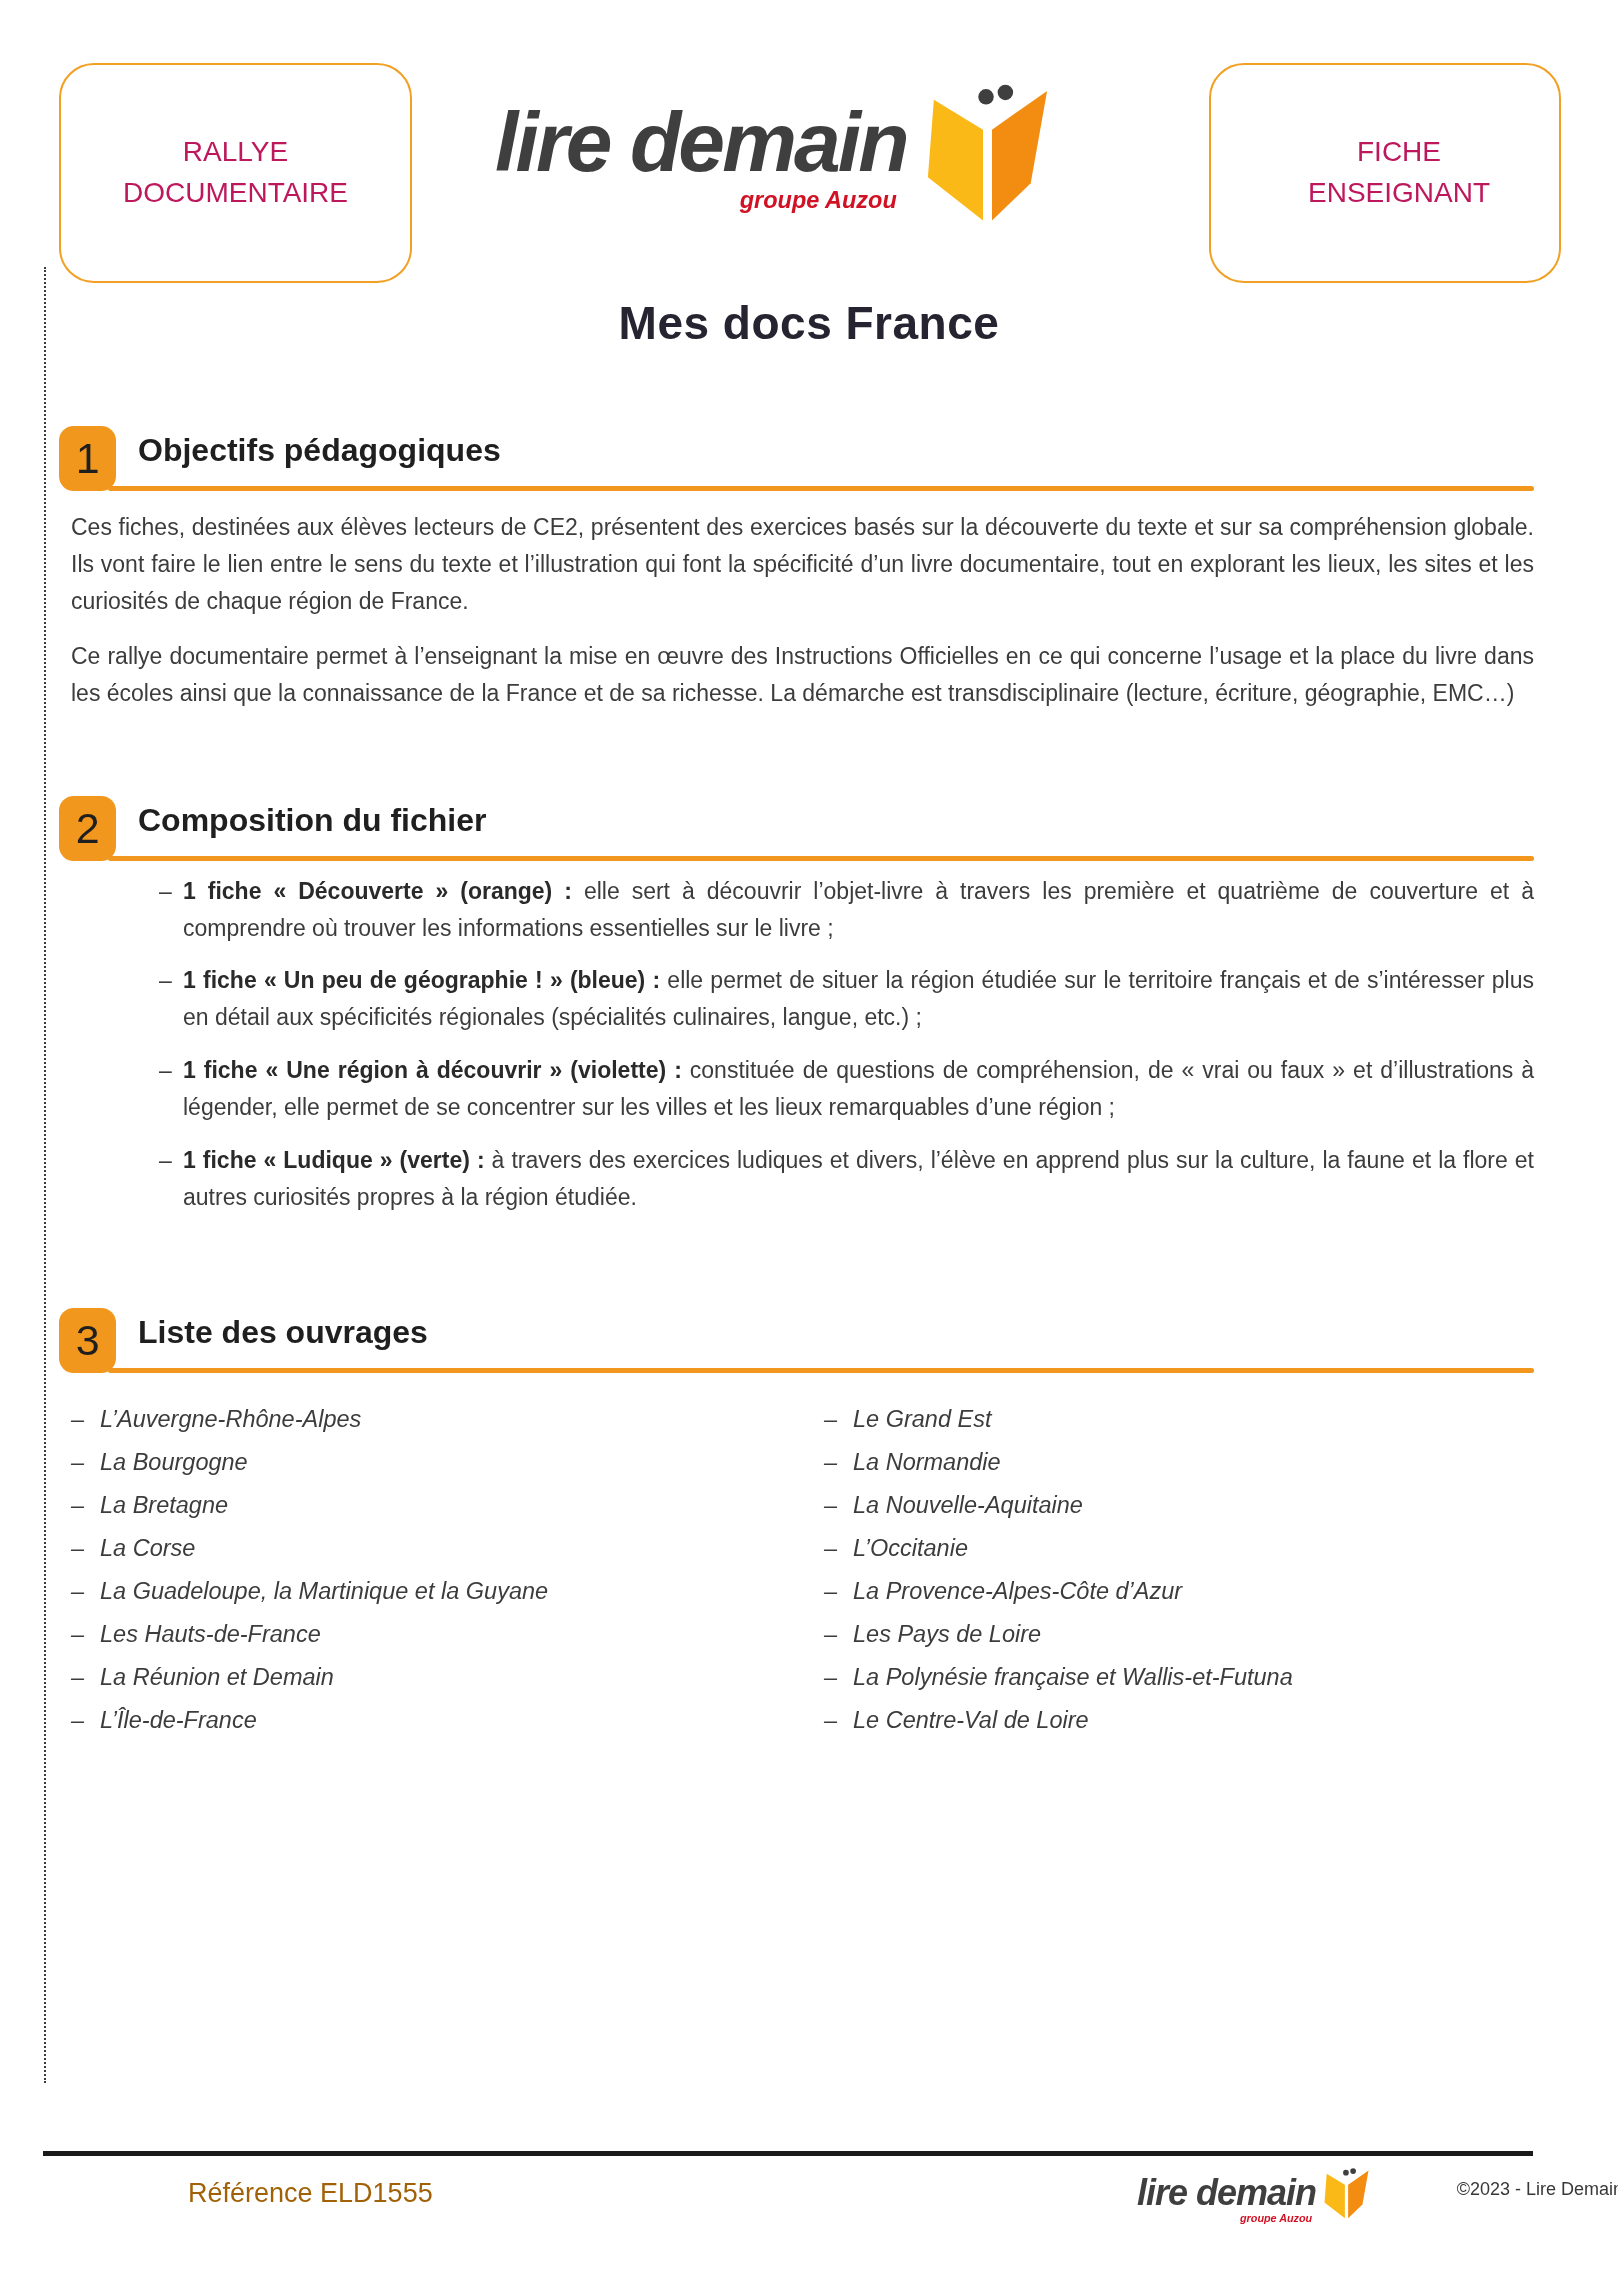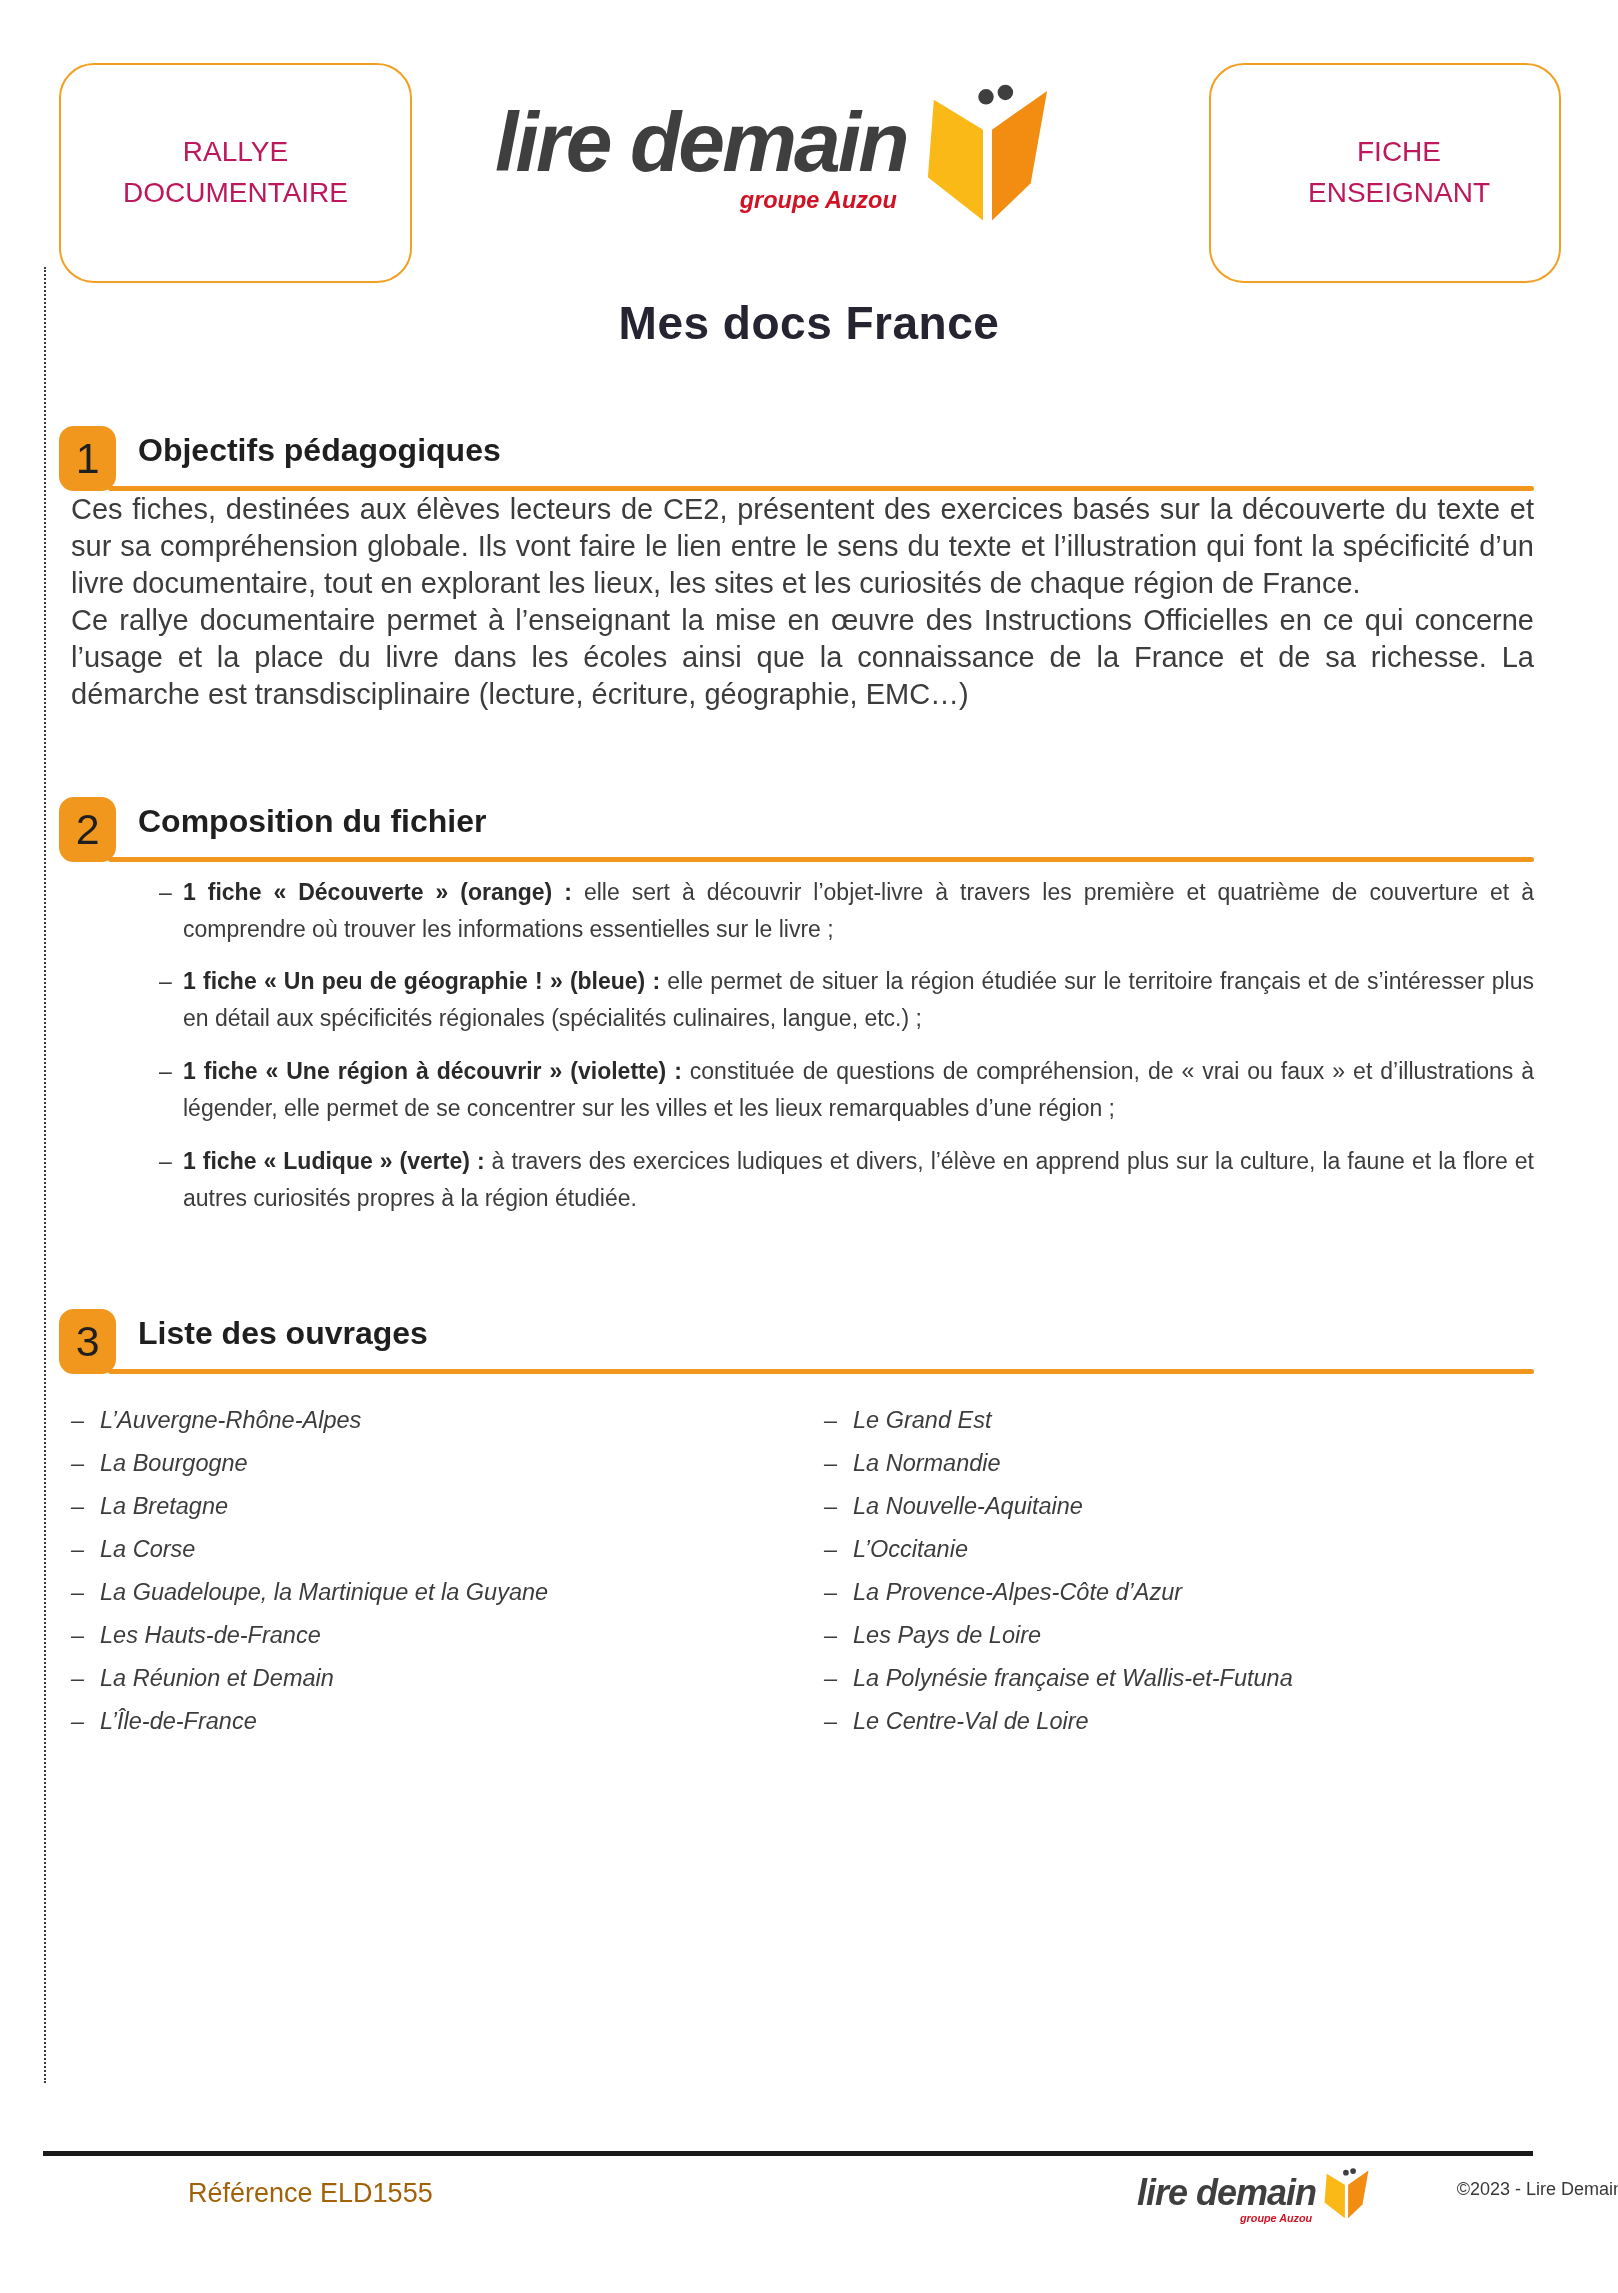--- a/index.html
+++ b/index.html
@@ -40,21 +40,21 @@
   .sec-badge {
     position:absolute; left:-11.8px; top:0; width:57px; height:65px;
     background:#f2971d; border-radius:14.7px; z-index:2;
     display:flex; align-items:center; justify-content:center;
     font-size:43px; color:#1f1f1f;
   }
   .sec-rule { position:absolute; left:37px; right:0; bottom:0; height:4.9px;
     background:#f2971d; border-radius:2.9px; }
   .sec-title { position:absolute; left:67px; top:5.9px; font-size:32px; font-weight:bold; color:#1f1f1f; }
 
-  .para { margin-top:0; font-size:29px; line-height:37px; text-align:justify; }
+  .para { margin-top:18px; font-size:23px; line-height:37px; text-align:justify; }
 
   .s2-intro { margin-top:19.6px; font-size:23px; line-height:37px; }
 
   .bullets { list-style:none; margin-top:11.8px; }
   .bullets li { position:relative; padding-left:112px; margin-bottom:15.7px;
     font-size:23px; line-height:37px; text-align:justify; }
   .bullets .dash { position:absolute; left:88px; top:0; }
   .bullet-lead { font-weight:bold; color:#2a2a2a; }
 
   .ouvrages { display:flex; margin-top:25.5px; }

